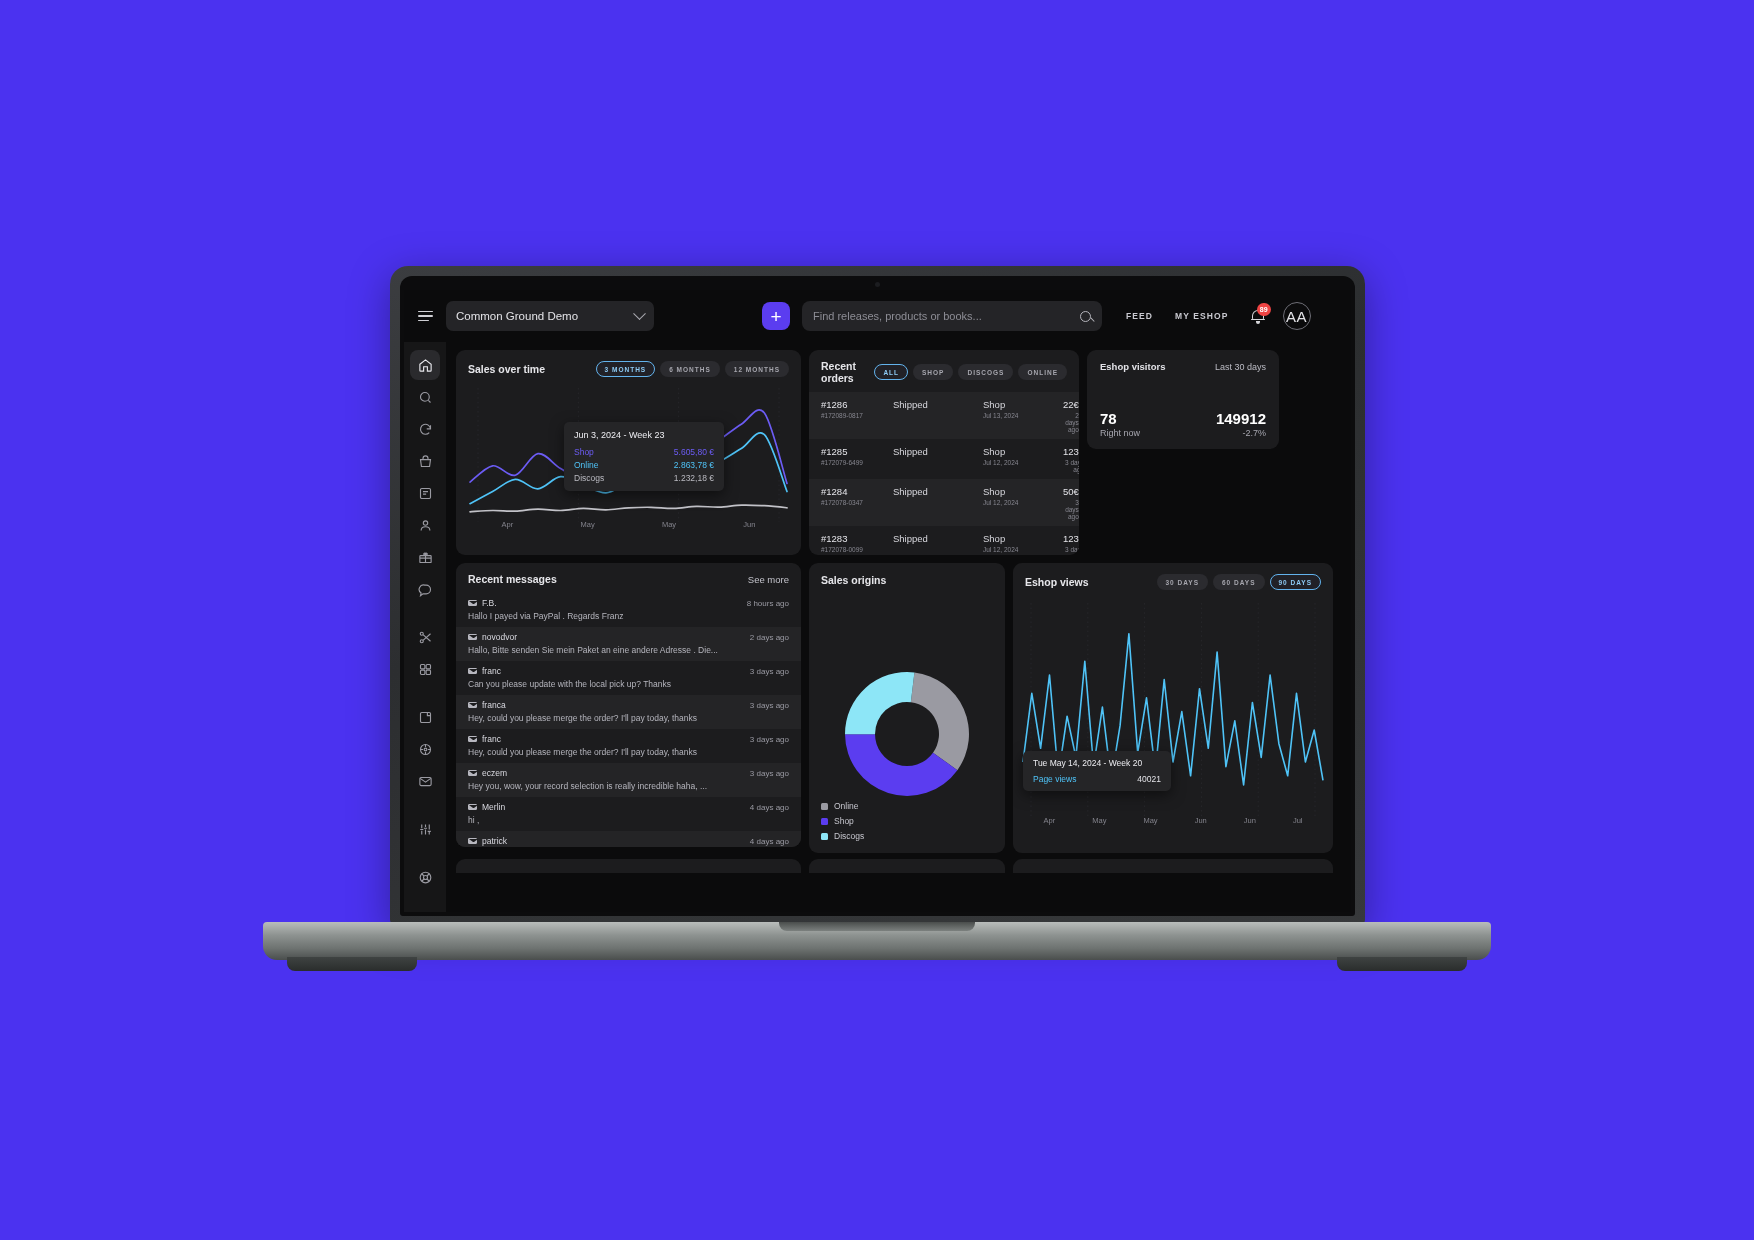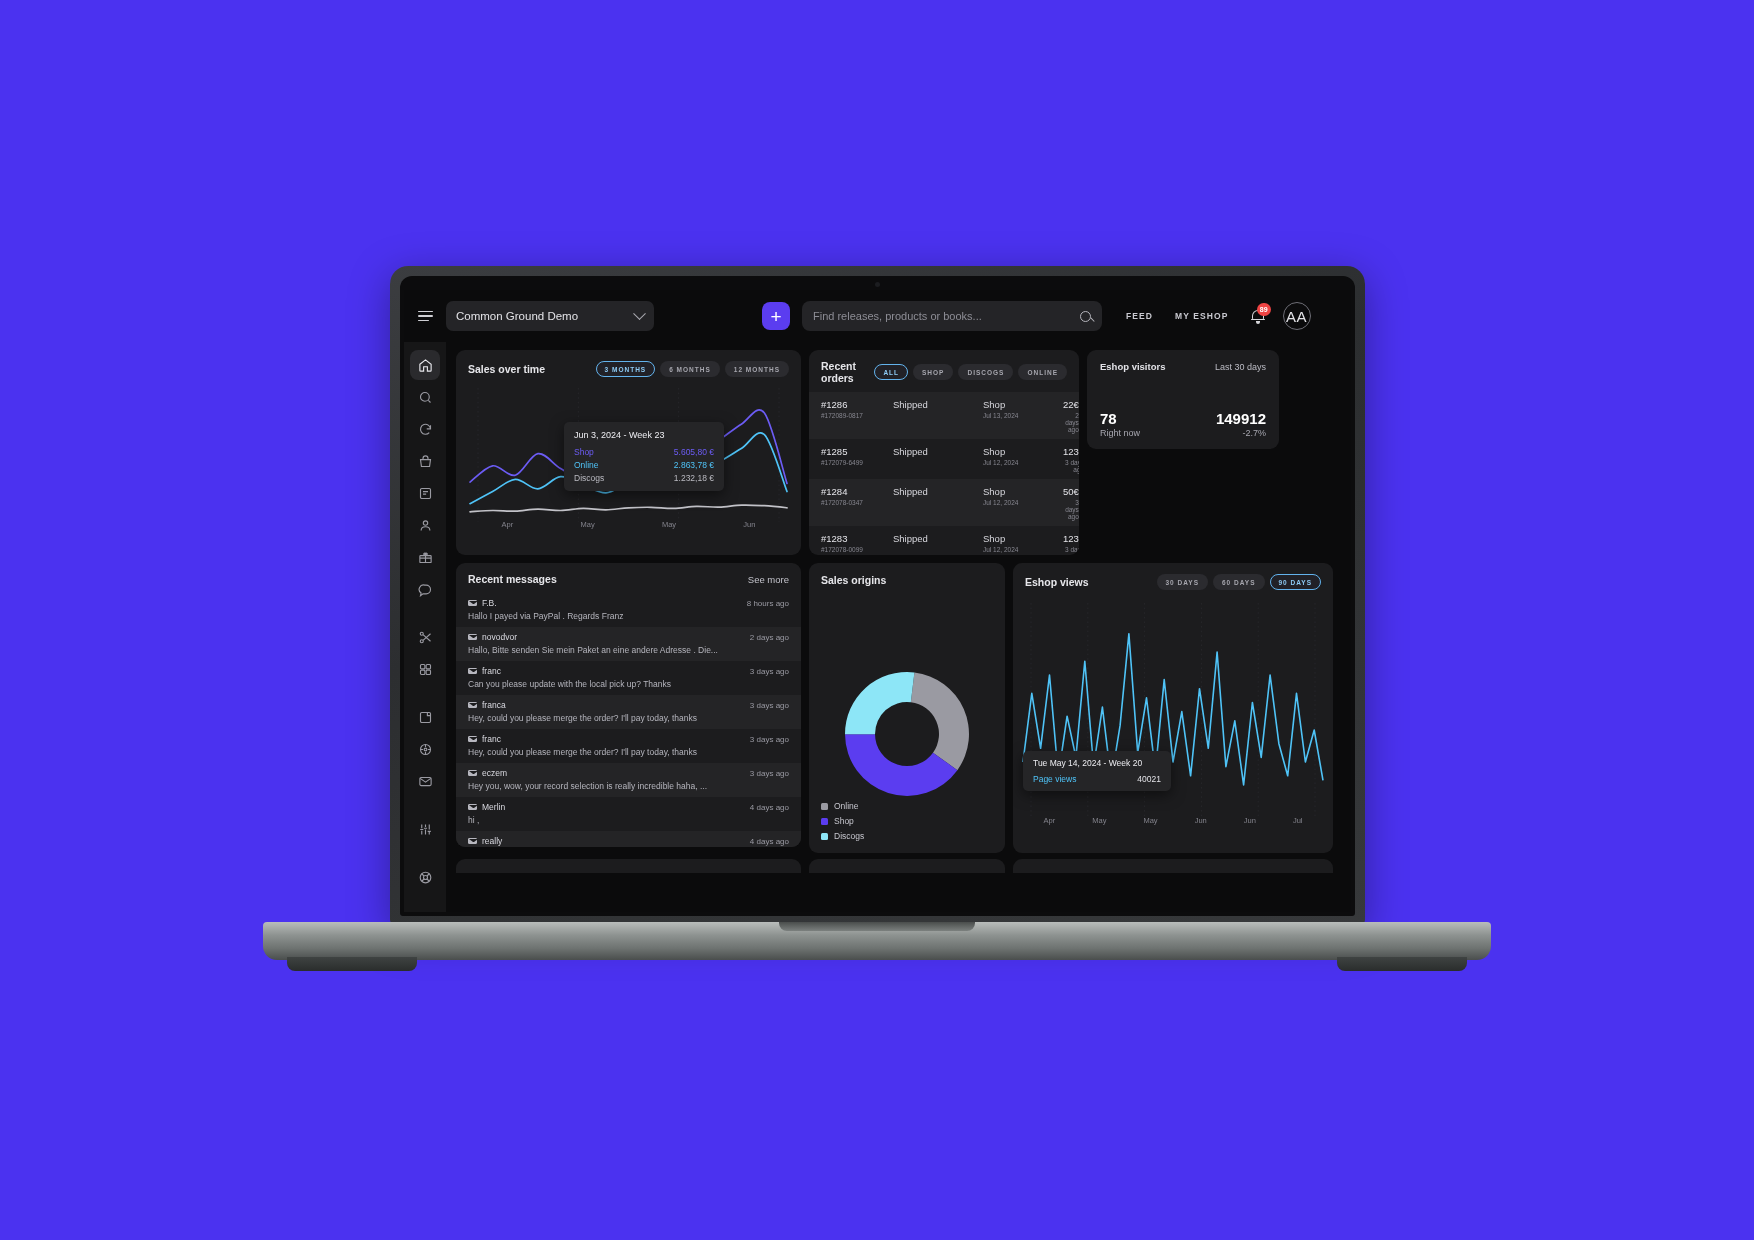--- a/index.html
+++ b/index.html
@@ -614,21 +614,21 @@
                       <span>Merlin</span>
                     </div>
                     <div class="msg-time">4 days ago</div>
                   </div>
                 <div class="msg-body">hi ,</div>
               </div>
               <div class="msg alt">
                 <div class="msg-top">
                     <div class="msg-from">
                       <span class="env"></span>
-                      <span>really</span>
+                      <span>patrick</span>
                     </div>
                     <div class="msg-time">4 days ago</div>
                   </div>
                 <div class="msg-body">Hello, I just received the package, the disc is very good, but th...</div>
               </div>
             </div>
           </div>
 
           <div class="card" id="origins-card">
             <div class="card-title">Sales origins</div>

